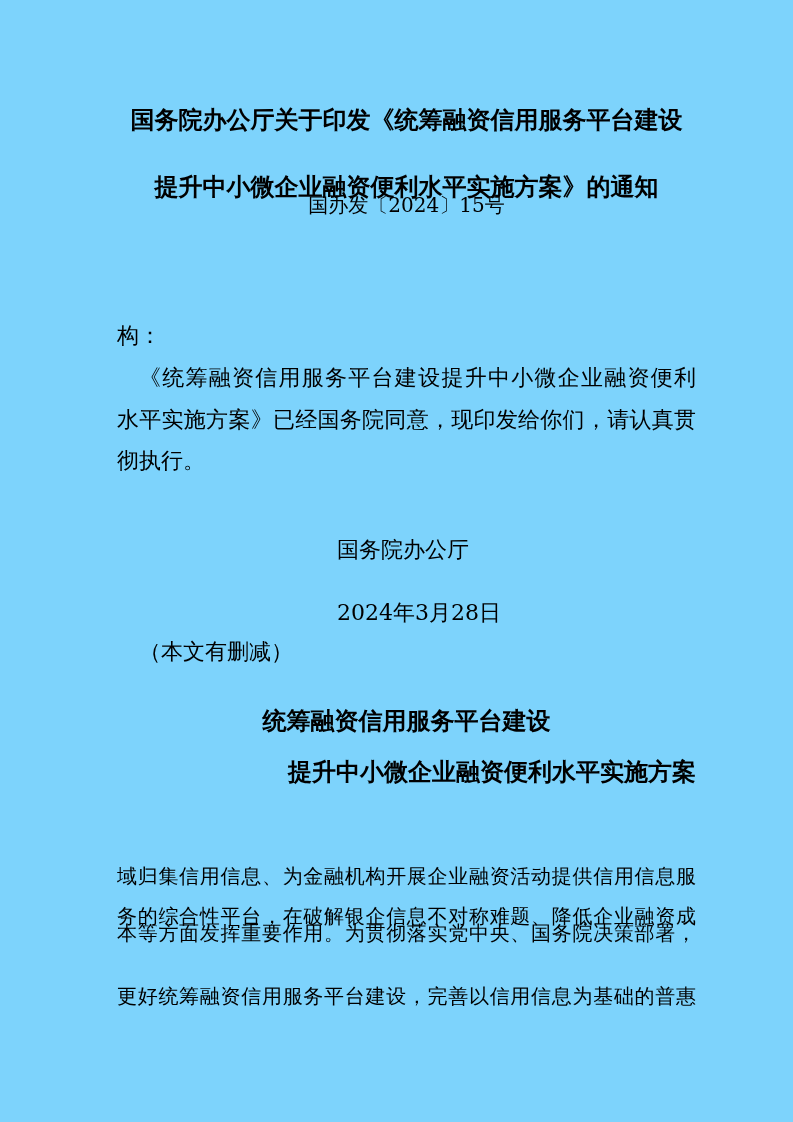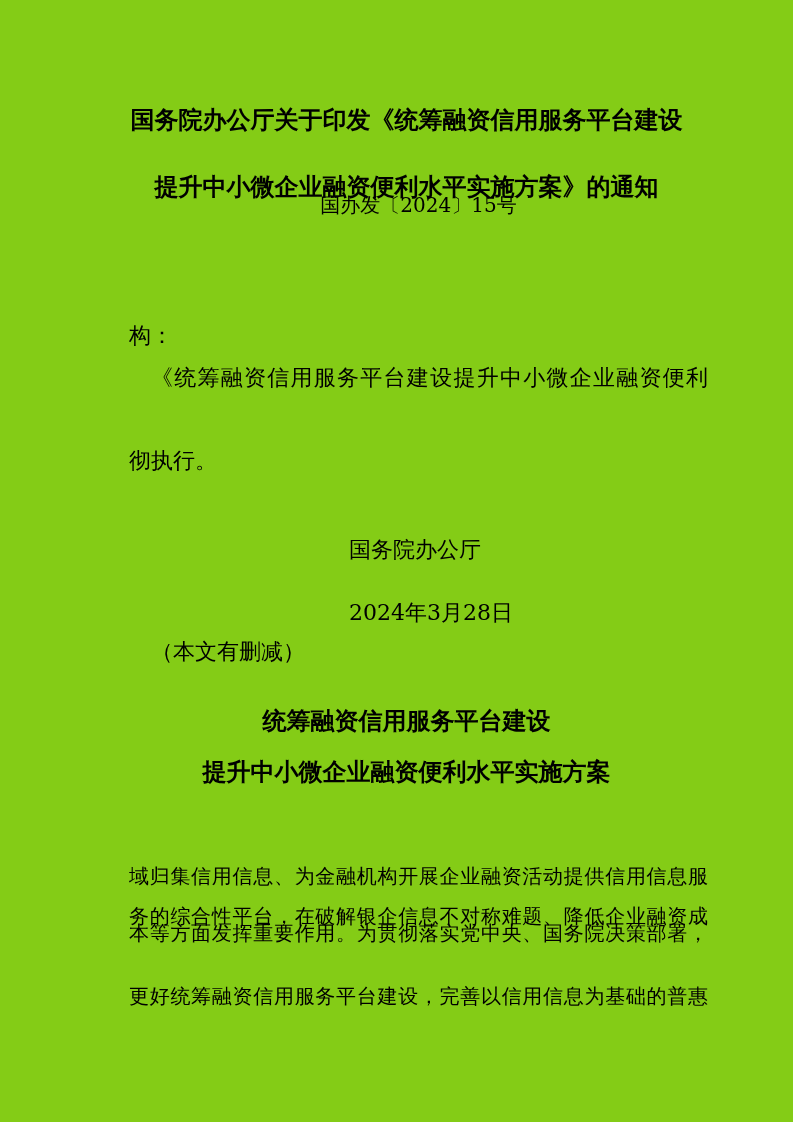--- a/index.html
+++ b/index.html
@@ -4,37 +4,36 @@
 <style>
   html, body {
     margin: 0;
     padding: 0;
     background: #ffffff;
   }
   .page {
     position: relative;
     width: 793px;
     height: 1122px;
-    background: #84cc16;
+    background: #7dd3fc;
     color: #000000;
     overflow: hidden;
   }
   .line {
     position: absolute;
     left: 117px;
     width: 579px;
     line-height: 1.15;
     white-space: nowrap;
   }
   
   .kai {
     font-family: "DejaVu Serif", "Liberation Serif", serif;
     font-size: 22px;
     font-weight: 400;
-    margin-left: 12px;
   }
   
   .hei {
     font-family: "DejaVu Sans", "Liberation Sans", sans-serif;
     font-size: 24px;
     font-weight: 700;
   }
   .center {
     text-align: center;
   }
@@ -61,28 +60,29 @@
 <div class="page">
 
   <div class="line hei center" style="top:107px;">国务院办公厅关于印发《统筹融资信用服务平台建设</div>
   <div class="line hei center" style="top:174px;">提升中小微企业融资便利水平实施方案》的通知</div>
 
   <div class="line kai small-kai center" style="top:194px;">国办发〔2024〕15号</div>
 
   <div class="line kai" style="top:323px;">构：</div>
 
   <div class="line kai flush indent-1" style="top:365px;">《统筹融资信用服务平台建设提升中小微企业融资便利</div>
+  <div class="line kai flush" style="top:407px;">水平实施方案》已经国务院同意，现印发给你们，请认真贯</div>
   <div class="line kai" style="top:448px;">彻执行。</div>
 
   <div class="line kai sig" style="top:537px;">国务院办公厅</div>
   <div class="line kai sig" style="top:600px;">2024年3月28日</div>
 
   <div class="line kai indent-1" style="top:639px;">（本文有删减）</div>
 
   <div class="line hei center" style="top:708px;">统筹融资信用服务平台建设</div>
-  <div class="line hei center" style="top:759px;">提升中小微企业融资便利水平实施方案</div>
+  <div class="line hei center" style="top:759px;text-align:right;">提升中小微企业融资便利水平实施方案</div>
 
   <div class="line kai small-kai flush" style="top:865px;">域归集信用信息、为金融机构开展企业融资活动提供信用信息服</div>
   <div class="line kai small-kai flush" style="top:905px;">务的综合性平台，在破解银企信息不对称难题、降低企业融资成</div>
   <div class="line kai small-kai flush" style="top:922px;">本等方面发挥重要作用。为贯彻落实党中央、国务院决策部署，</div>
   <div class="line kai small-kai flush" style="top:985px;">更好统筹融资信用服务平台建设，完善以信用信息为基础的普惠</div>
 
 </div>
 
 </body></html>

